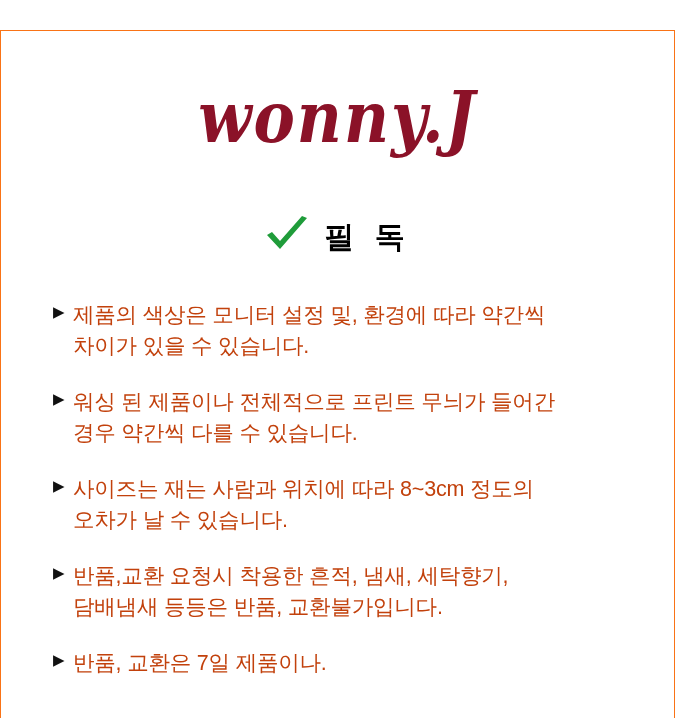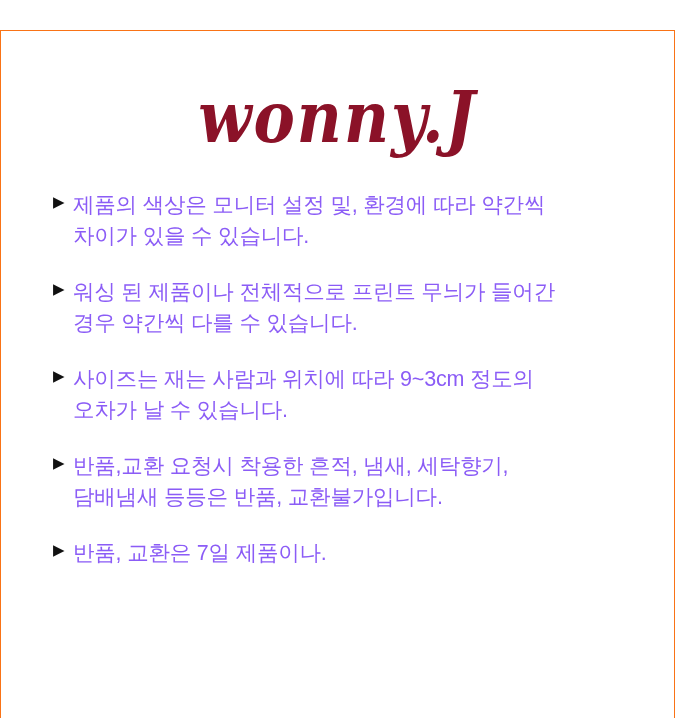--- a/index.html
+++ b/index.html
@@ -68,47 +68,55 @@
     width: 20px;
     padding-top: 4px;
     font-size: 15px;
     color: #111111;
     line-height: 1;
   }
   .item-text {
     flex: 1 1 auto;
     font-size: 21.5px;
     line-height: 1.42;
-    color: #8b5cf6;
+    color: #c2410c;
     letter-spacing: -0.2px;
     white-space: pre-line;
   }
 </style>
 </head>
 <body>
 
 <div class="page">
 
   <div class="brand">wonny.J</div>
 
+  <div class="notice-heading">
+    <span class="check-icon-wrap">
+      <svg class="check-icon" viewBox="0 0 46 42" aria-hidden="true">
+        <path d="M3 19 L16 33 L43 2 L38 0 L16 25 L8 16 Z" fill="#1f9c3a"></path>
+      </svg>
+    </span>
+    <span class="notice-heading-text">필 독</span>
+  </div>
 
   <ul class="items">
     <li class="item">
       <span class="bullet">▶</span>
       <span class="item-text">제품의 색상은 모니터 설정 및, 환경에 따라 약간씩
 차이가 있을 수 있습니다.</span>
     </li>
     <li class="item">
       <span class="bullet">▶</span>
       <span class="item-text">워싱 된 제품이나 전체적으로 프린트 무늬가 들어간
 경우 약간씩 다를 수 있습니다.</span>
     </li>
     <li class="item">
       <span class="bullet">▶</span>
-      <span class="item-text">사이즈는 재는 사람과 위치에 따라 9~3cm 정도의
+      <span class="item-text">사이즈는 재는 사람과 위치에 따라 8~3cm 정도의
 오차가 날 수 있습니다.</span>
     </li>
     <li class="item">
       <span class="bullet">▶</span>
       <span class="item-text">반품,교환 요청시 착용한 흔적, 냄새, 세탁향기,
 담배냄새 등등은  반품, 교환불가입니다.</span>
     </li>
     <li class="item">
       <span class="bullet">▶</span>
       <span class="item-text">반품, 교환은 7일 제품이나.</span>

